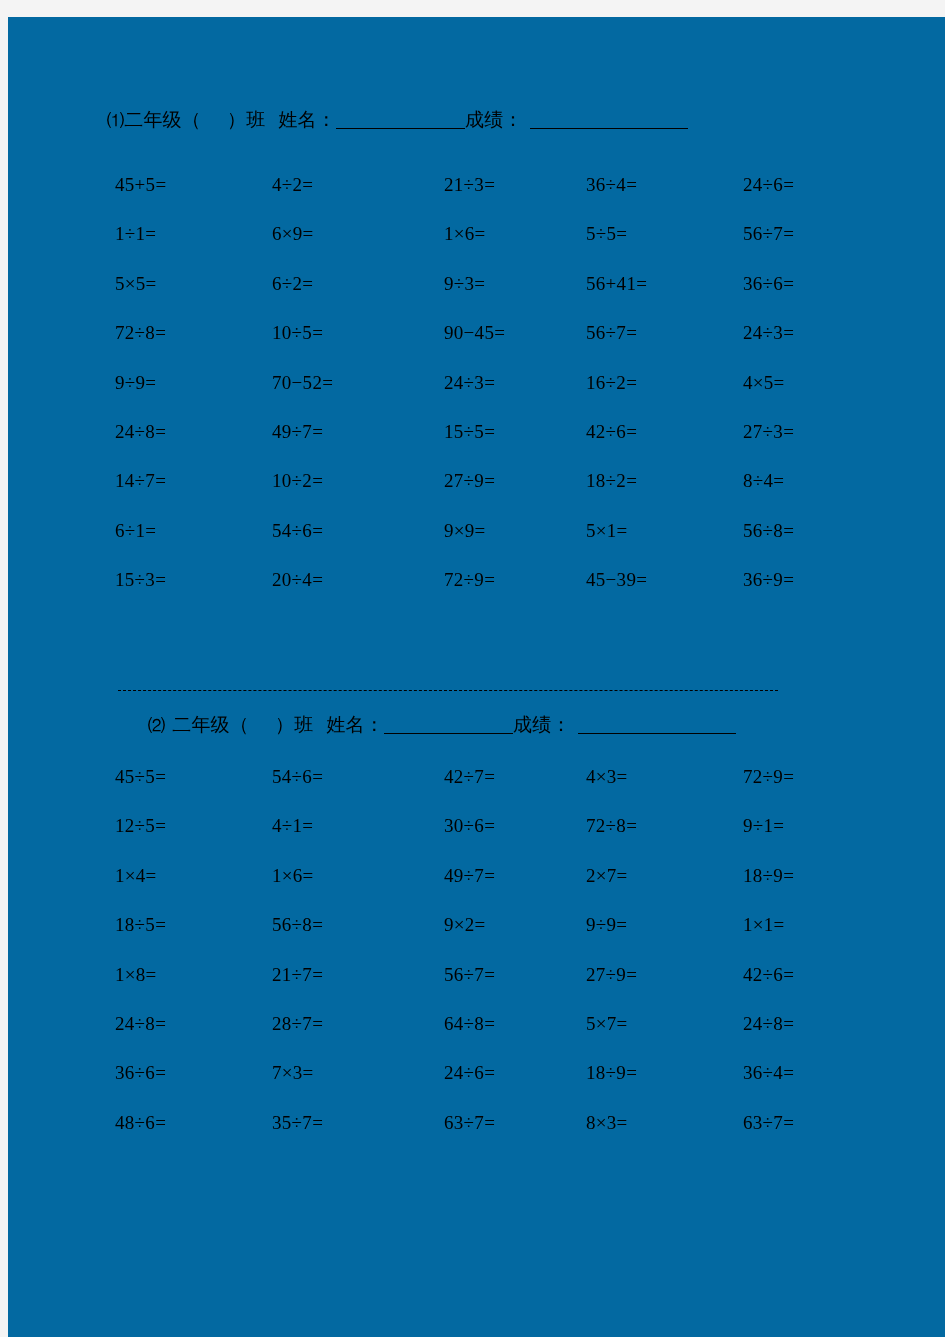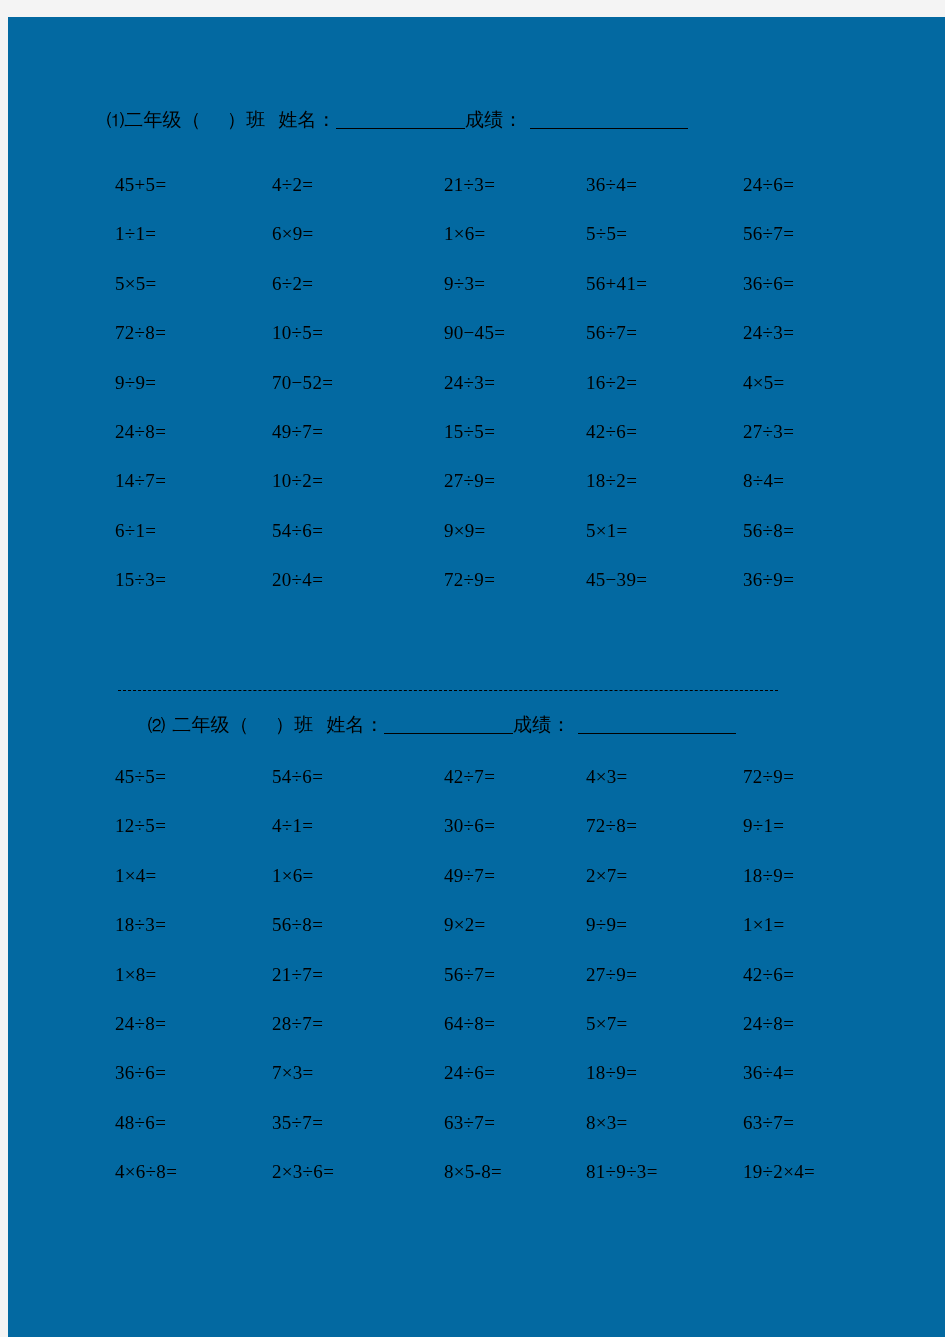--- a/index.html
+++ b/index.html
@@ -196,21 +196,21 @@
           <div class="cell c4">9÷1=</div>
         </div>
         <div class="row">
           <div class="cell c0">1×4=</div>
           <div class="cell c1">1×6=</div>
           <div class="cell c2">49÷7=</div>
           <div class="cell c3">2×7=</div>
           <div class="cell c4">18÷9=</div>
         </div>
         <div class="row">
-          <div class="cell c0">18÷3=</div>
+          <div class="cell c0">18÷5=</div>
           <div class="cell c1">56÷8=</div>
           <div class="cell c2">9×2=</div>
           <div class="cell c3">9÷9=</div>
           <div class="cell c4">1×1=</div>
         </div>
         <div class="row">
           <div class="cell c0">1×8=</div>
           <div class="cell c1">21÷7=</div>
           <div class="cell c2">56÷7=</div>
           <div class="cell c3">27÷9=</div>
@@ -230,23 +230,16 @@
           <div class="cell c3">18÷9=</div>
           <div class="cell c4">36÷4=</div>
         </div>
         <div class="row">
           <div class="cell c0">48÷6=</div>
           <div class="cell c1">35÷7=</div>
           <div class="cell c2">63÷7=</div>
           <div class="cell c3">8×3=</div>
           <div class="cell c4">63÷7=</div>
         </div>
-        <div class="row">
-          <div class="cell c0">4×6÷8=</div>
-          <div class="cell c1">2×3÷6=</div>
-          <div class="cell c2">8×5-8=</div>
-          <div class="cell c3">81÷9÷3=</div>
-          <div class="cell c4">19÷2×4=</div>
-        </div>
       </div>
   </div>
 
 </div>
 
 </body></html>

